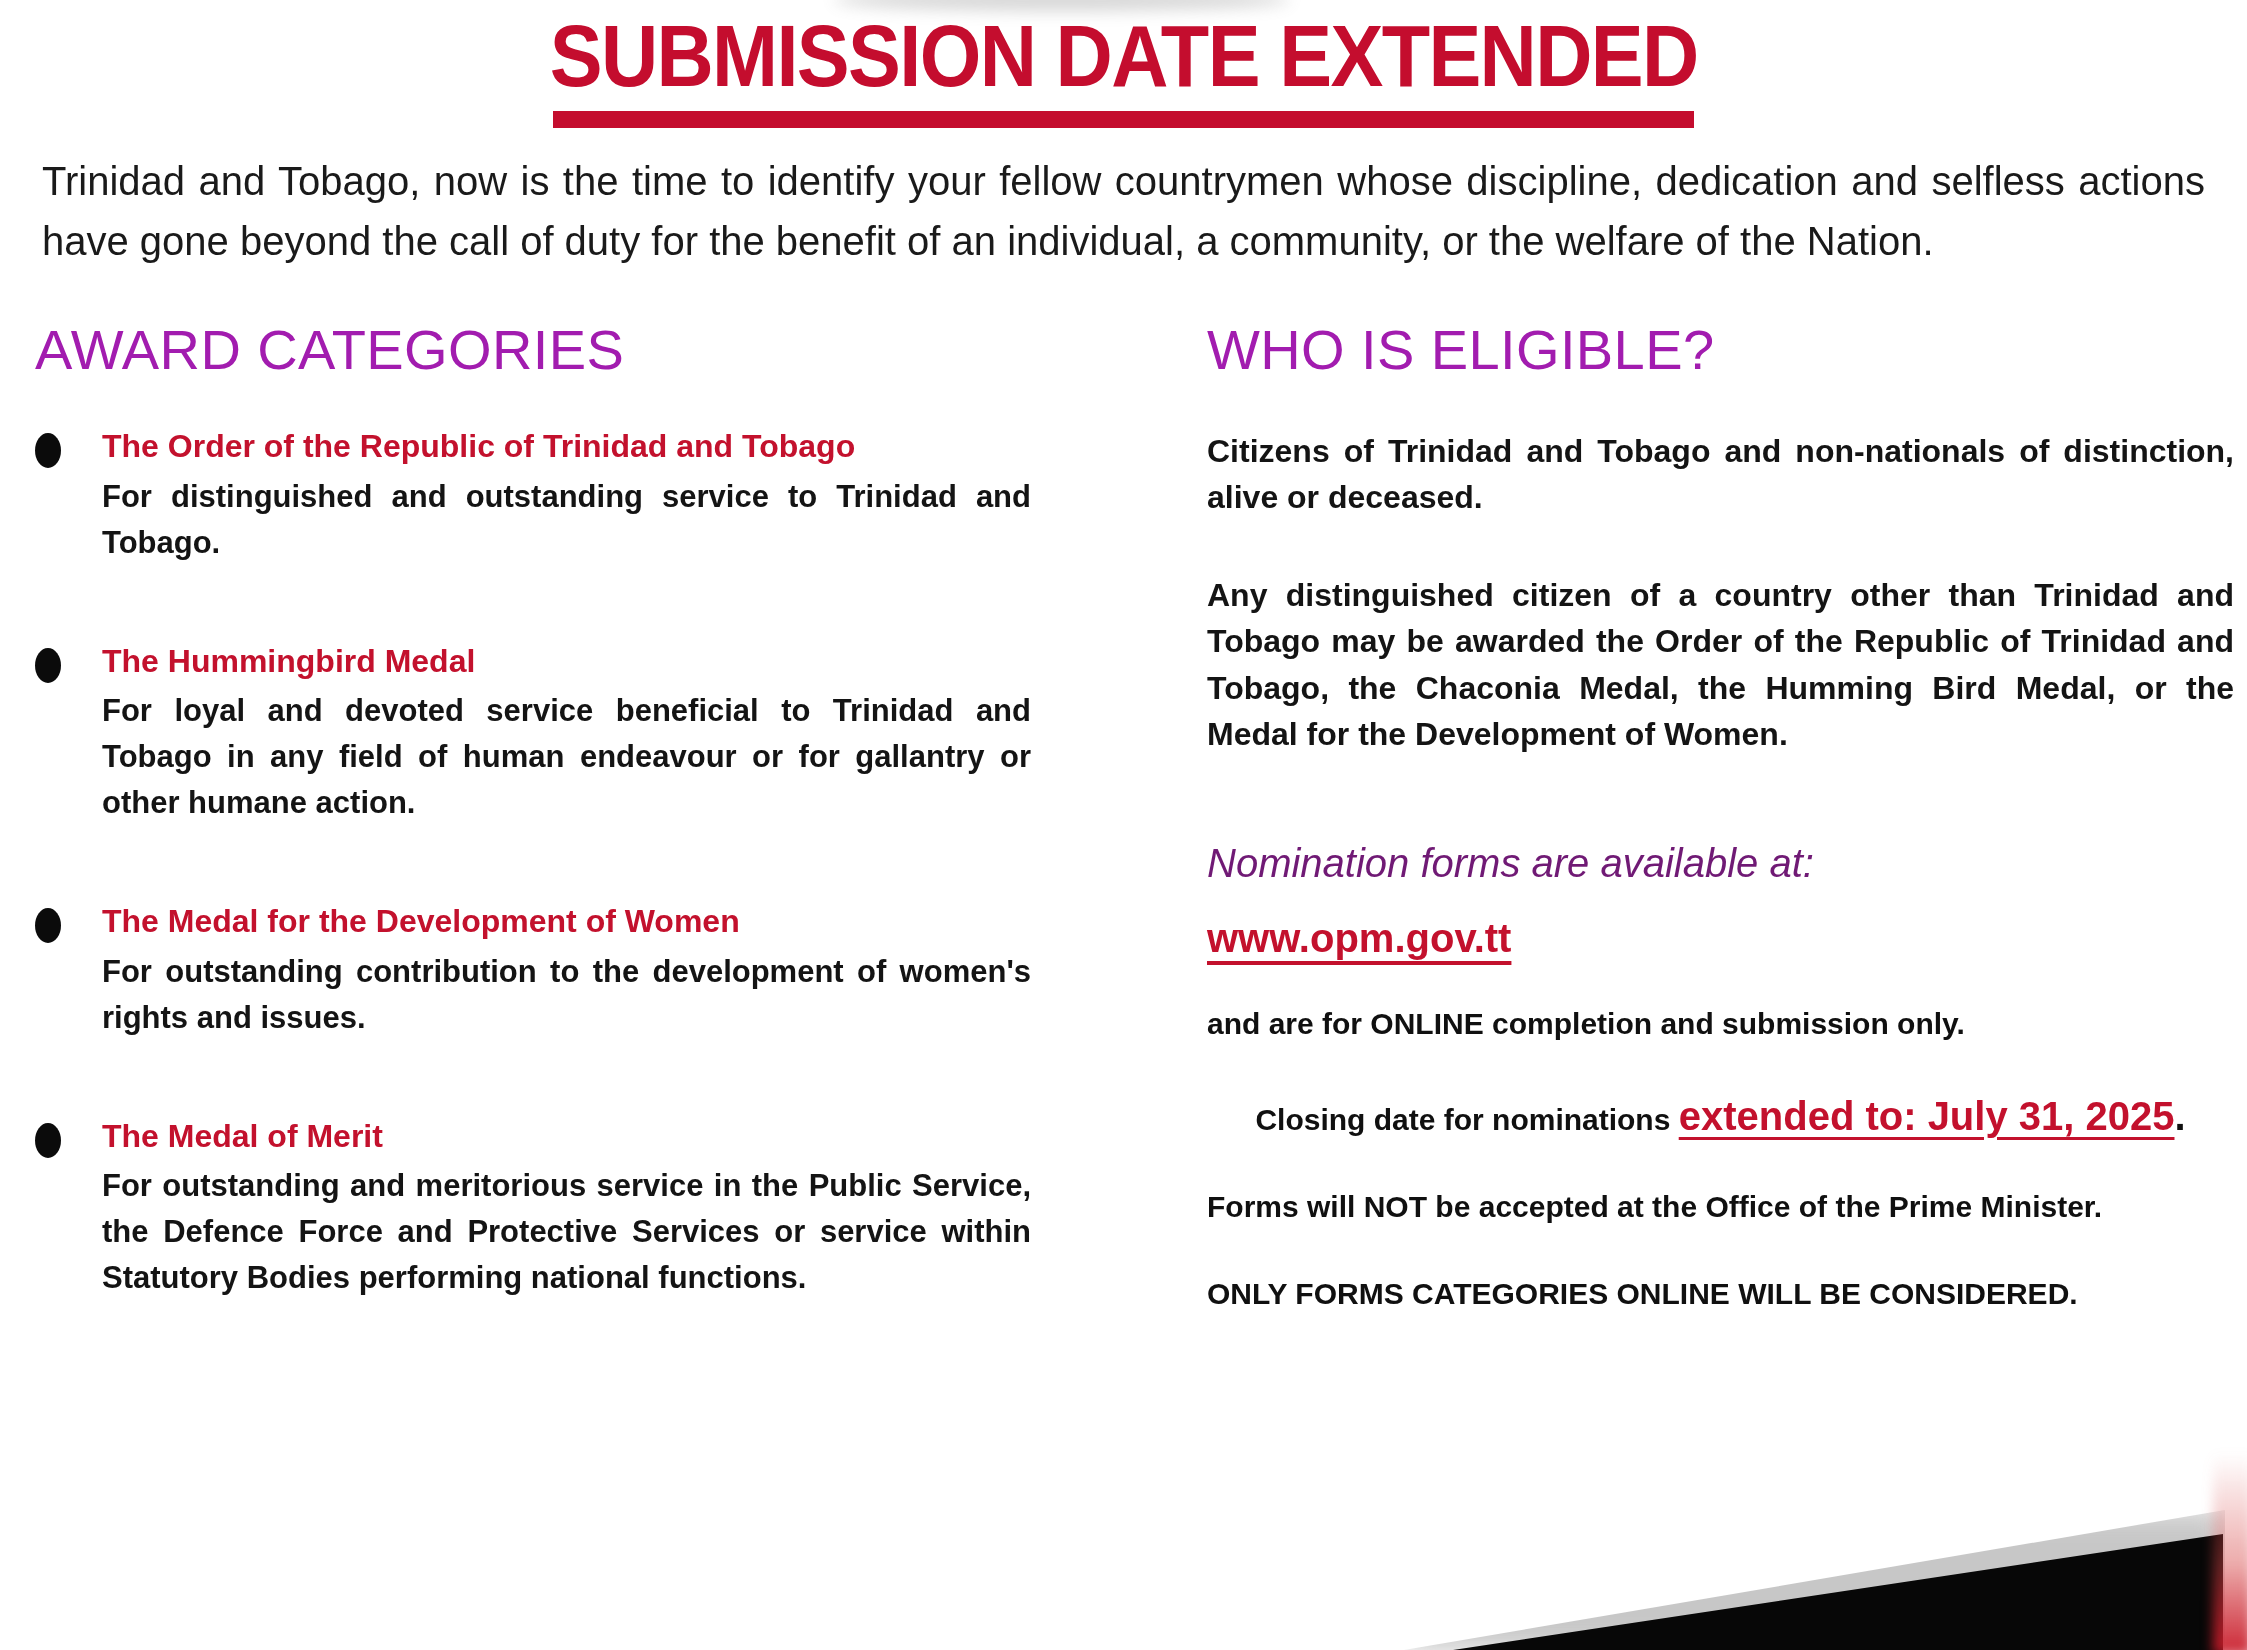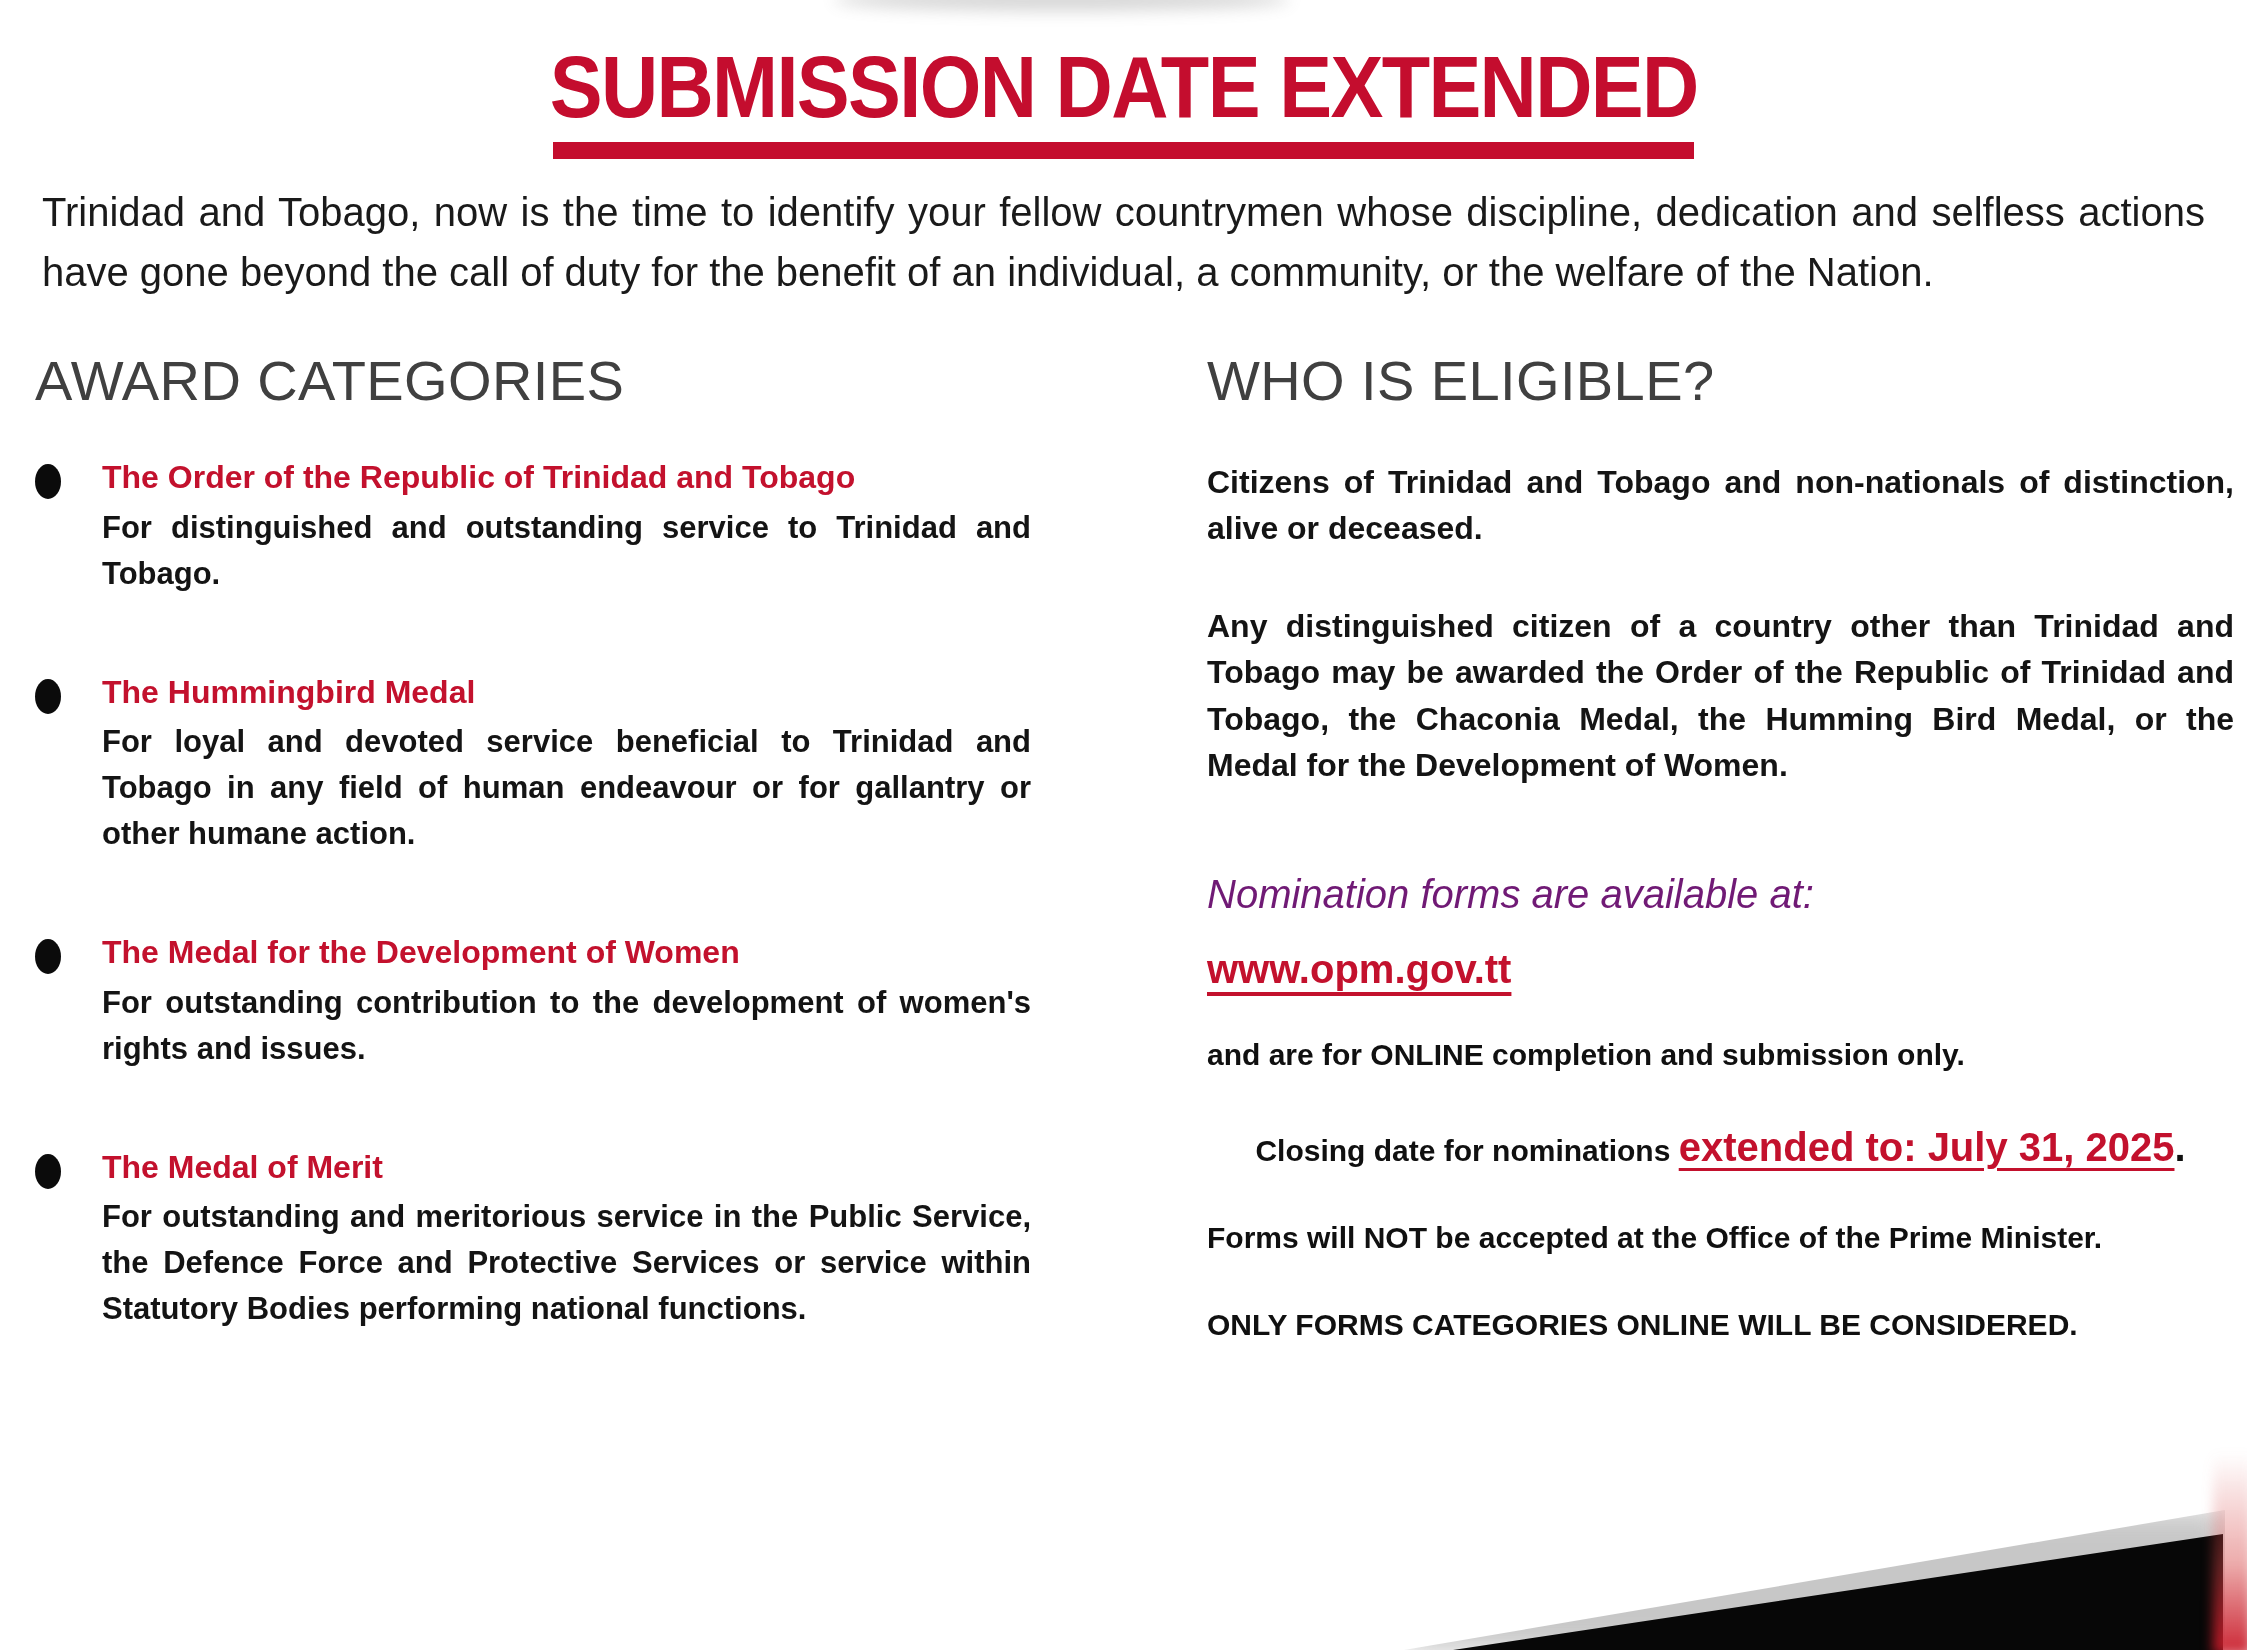--- a/index.html
+++ b/index.html
@@ -14,21 +14,21 @@
 
   
   .top-smudge {
     position: absolute; top: -12.3px; left: 834px;
     width: 456px; height: 23px;
     background: #7a7a7a; opacity: .30;
     border-radius: 50%;
     filter: blur(8px);
   }
 
-  .header { text-align: center; padding-top: 36px; }
+  .header { text-align: center; padding-top: 5px; }
   .main-title {
     display: inline-block;
     margin: 0;
     font-size: 88px; font-weight: 800;
     letter-spacing: -1.8px;
     color: #c40d2e;
     transform: scaleX(0.9);
     transform-origin: center;
     white-space: nowrap;
   }
@@ -51,21 +51,21 @@
     gap: 176px;
     align-items: flex-start;
   }
   .col-left  { width: 996px; flex: 0 0 auto; }
   .col-right { width: 1027px; flex: 0 0 auto; }
 
   .section-heading {
     margin: 0 0 46px 0;
     font-size: 56px; font-weight: 400;
     letter-spacing: 0.4px;
-    color: #404040;
+    color: #a21caf;
   }
 
   .award-item { display: flex; margin-bottom: 77px; gap: 15px; }
   .bullet {
     flex: 0 0 auto;
     width: 26px; height: 35px;
     background: #0b0b0b;
     border-radius: 50%;
     margin: 5.3px 26px 0 0;
   }

